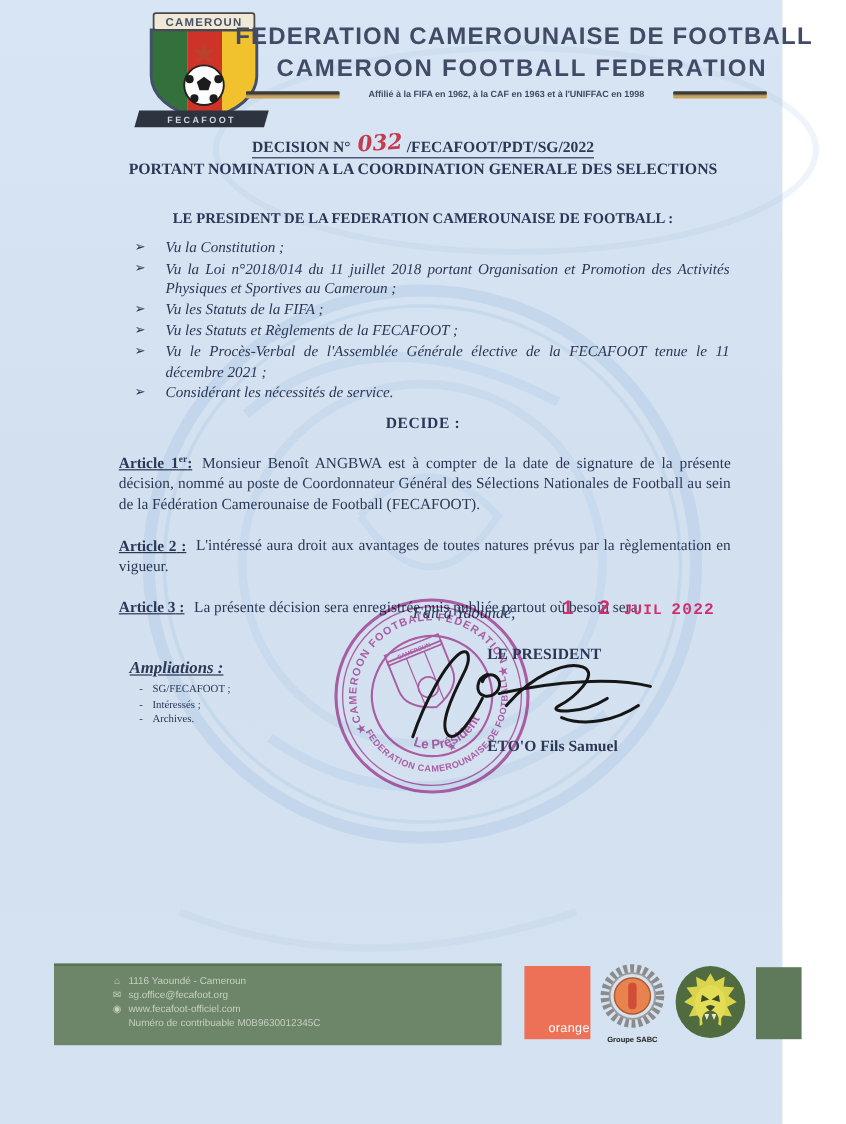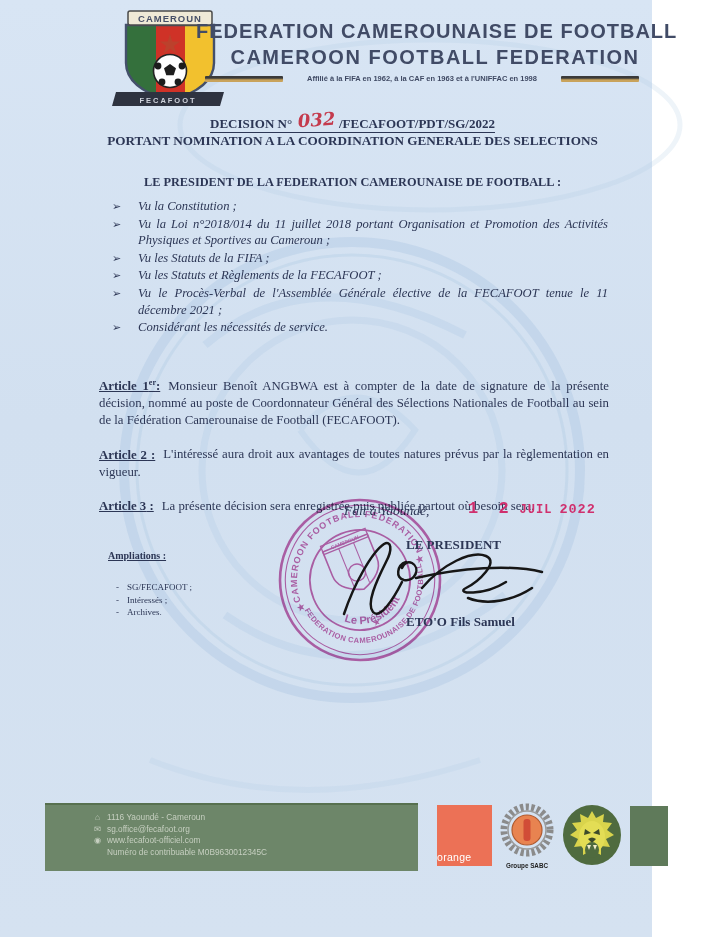--- a/index.html
+++ b/index.html
@@ -53,31 +53,31 @@
   .datestamp .dd{font-size:17px;letter-spacing:5px;}
   .datestamp .dm{font-size:12px;letter-spacing:1px;margin-left:6px;}
   .datestamp .dy{font-size:13.5px;letter-spacing:1px;margin-left:7px;}
   .prez-title{left:406px;top:537px;font-size:13px;font-weight:bold;color:#2c3655;z-index:3;}
   .prez-name{left:406px;top:614px;font-size:13px;font-weight:bold;color:#2c3655;z-index:3;}
   .stamp{left:272px;top:494px;width:176px;height:172px;z-index:2;mix-blend-mode:multiply;opacity:.85;}
   .sig{left:318px;top:536px;width:232px;height:92px;z-index:4;}
 
   
   .ampliations{left:108px;top:550px;font-family:"Liberation Serif",serif;color:#2c3655;}
-  .amp-title{font-size:10px;font-weight:bold;text-decoration:underline;margin-bottom:20px;}
+  .amp-title{font-size:14px;font-weight:bold;text-decoration:underline;margin-bottom:2px;font-style:italic;}
   .amp-item{display:flex;gap:8px;font-size:9px;line-height:12.5px;padding-left:8px;}
 
   
   .band{left:45px;top:803px;width:373px;height:68px;background:#6d8669;border-top:2px solid #57704f;
     box-sizing:border-box;padding:7px 0 0 48px;font-family:"Liberation Sans",sans-serif;}
   .band .fline{display:flex;gap:5px;font-size:8.3px;line-height:11.5px;color:#c6cfc0;}
   .band .ficon{width:9px;text-align:center;}
   .band .findent{padding-left:14px;}
   .sponsor-orange{left:437px;top:805px;width:55px;height:61px;background:#ec7156;display:flex;align-items:flex-end;}
-  .sponsor-orange .olabel{font-family:"Liberation Sans",sans-serif;color:#fff;font-size:10.5px;padding:0 3px 3px 0;letter-spacing:0.3px;}
+  .sponsor-orange .olabel{font-family:"Liberation Sans",sans-serif;color:#fff;font-size:10.5px;padding:0 3px 3px 20px;letter-spacing:0.3px;}
   .sponsor-sabc{left:498px;top:802px;width:58px;height:68px;text-align:center;}
   .sabc-label{font-family:"Liberation Sans",sans-serif;font-size:6.3px;font-weight:bold;color:#222;margin-top:-2px;}
   .sponsor-lion{left:561px;top:803px;width:62px;height:64px;}
   .green-rect{left:630px;top:806px;width:38px;height:60px;background:#5f7a5a;}
 </style>
 </head>
 <body>
 
 <div class="page">
 
@@ -153,20 +153,21 @@
     <div class="recital">
         <span class="bullet">➢</span>
         <span class="rtext">Vu le Procès-Verbal de l'Assemblée Générale élective de la FECAFOOT tenue le 11 décembre 2021 ;</span>
       </div>
     <div class="recital">
         <span class="bullet">➢</span>
         <span class="rtext">Considérant les nécessités de service.</span>
       </div>
   </div>
 
+  <div class="layer decide">DECIDE :</div>
 
   <div class="layer articles">
     <p class="article"><span class="alabel"><span>Article 1</span><sup>er</sup><span>:</span></span><span>Monsieur Benoît ANGBWA est à compter de la date de signature de la présente décision, nommé au poste de Coordonnateur Général des Sélections Nationales de Football au sein de la Fédération Camerounaise de Football (FECAFOOT).</span></p>
     <p class="article"><span class="alabel"><span>Article 2</span><sup></sup><span> :</span></span><span>L'intéressé aura droit aux avantages de toutes natures prévus par la règlementation en vigueur.</span></p>
     <p class="article"><span class="alabel"><span>Article 3</span><sup></sup><span> :</span></span><span>La présente décision sera enregistrée puis publiée partout où besoin sera.</span></p>
   </div>
 
   <div class="layer place">Fait à Yaoundé,</div>
   <div class="layer datestamp">
     <span class="dd">1 2</span><span class="dm">JUIL</span><span class="dy">2022</span>

